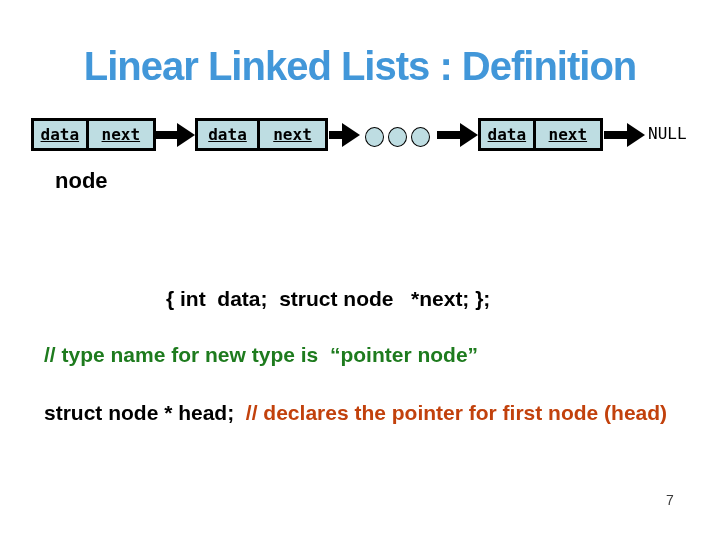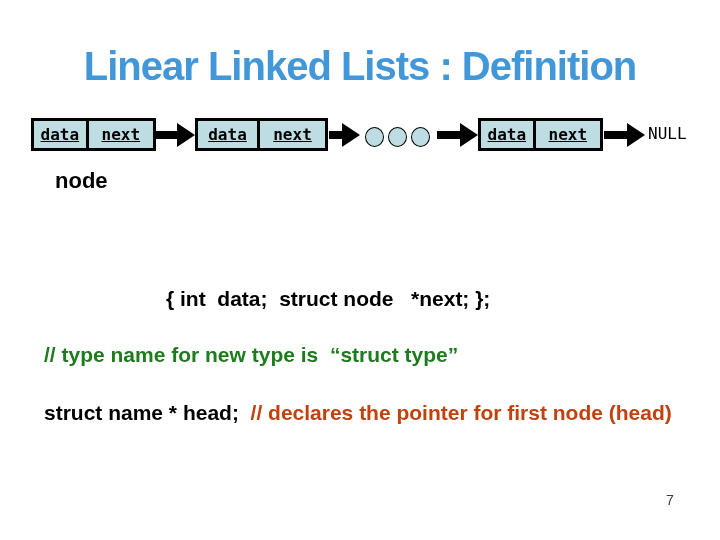--- a/index.html
+++ b/index.html
@@ -114,18 +114,18 @@
   <div class="arrow arrow4">
     <div class="shaft"></div>
     <div class="tip"></div>
   </div>
 
   <div class="null-label">NULL</div>
 
   <div class="ptr-label head-label">node</div>
 
   <div class="code code-line2">{ int  data;  struct node   *next; };</div>
-  <div class="code comment1">// type name for new type is  “struct type”</div>
-  <div class="code code-line3"><span>struct name * head;  </span><span class="green">// declares the pointer for first node (head)</span></div>
+  <div class="code comment1">// type name for new type is  “pointer node”</div>
+  <div class="code code-line3"><span>struct node * head;  </span><span class="green">// declares the pointer for first node (head)</span></div>
 
   <div class="page-number">7</div>
 
 </div>
 
 </body></html>

